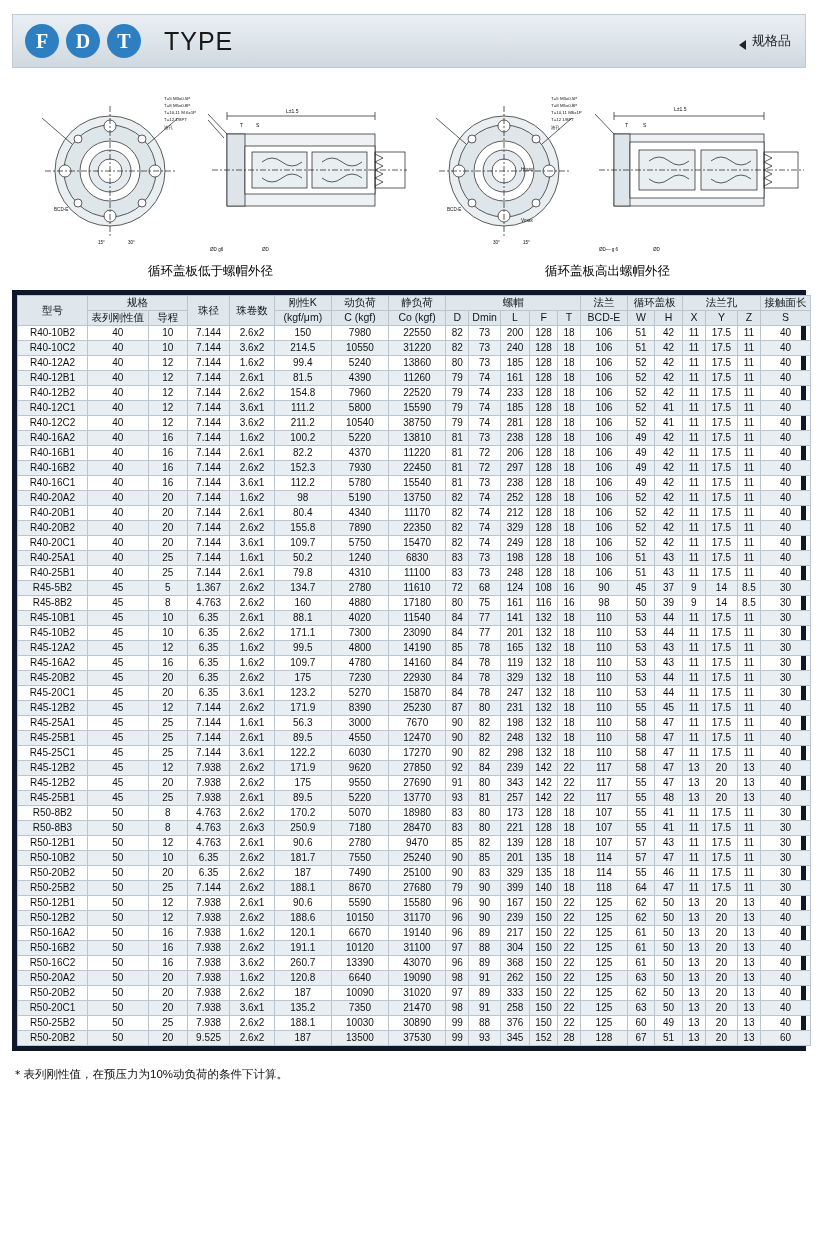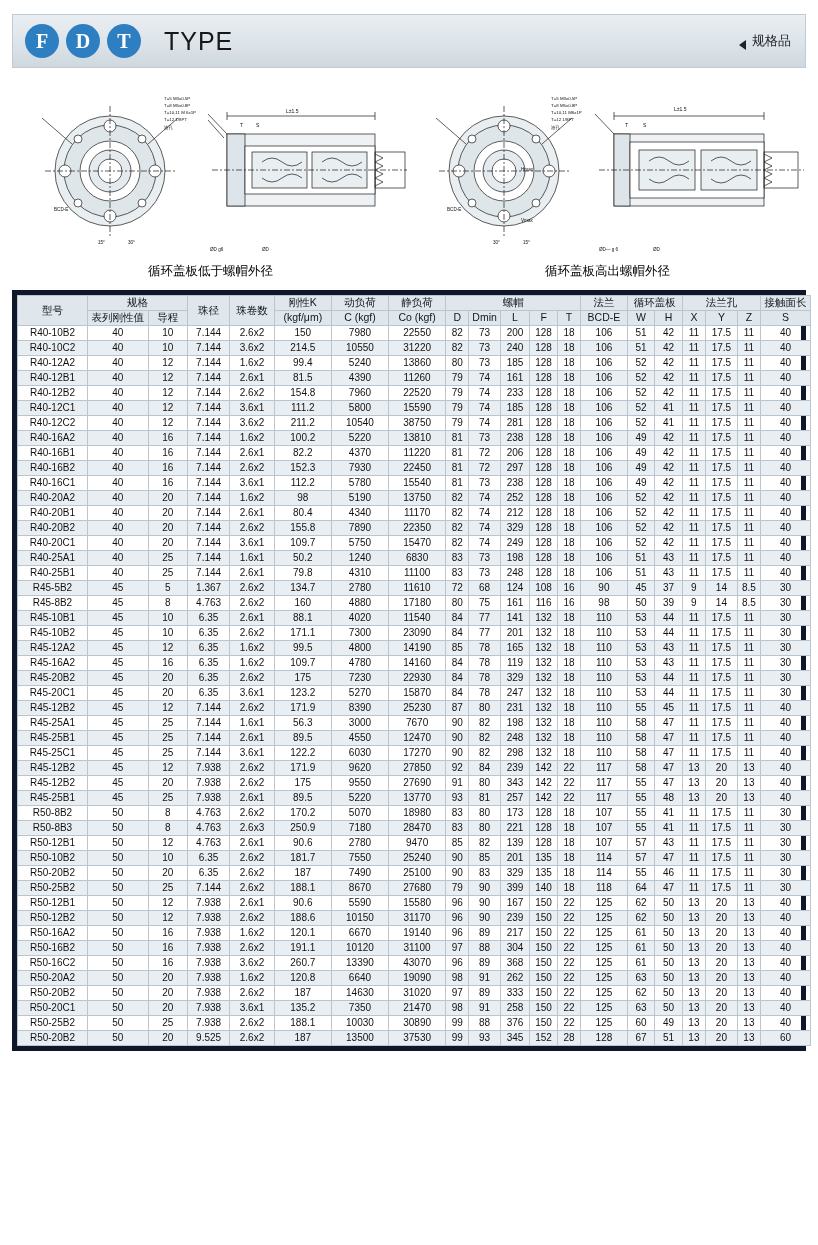--- a/index.html
+++ b/index.html
@@ -1264,21 +1264,21 @@
             <td>13</td>
             <td>40</td>
           </tr>
           <tr>
             <td>R50-20B2</td>
             <td>50</td>
             <td>20</td>
             <td>7.938</td>
             <td>2.6x2</td>
             <td>187</td>
-            <td>14630</td>
+            <td>10090</td>
             <td>31020</td>
             <td>97</td>
             <td>89</td>
             <td>333</td>
             <td>150</td>
             <td>22</td>
             <td>125</td>
             <td>62</td>
             <td>50</td>
             <td>13</td>
@@ -1349,14 +1349,15 @@
             <td>51</td>
             <td>13</td>
             <td>20</td>
             <td>13</td>
             <td>60</td>
           </tr>
         </tbody>
     </table>
   </div>
 
+  <div class="note">＊表列刚性值，在预压力为10%动负荷的条件下计算。</div>
 
 </div>
 
 </body></html>

